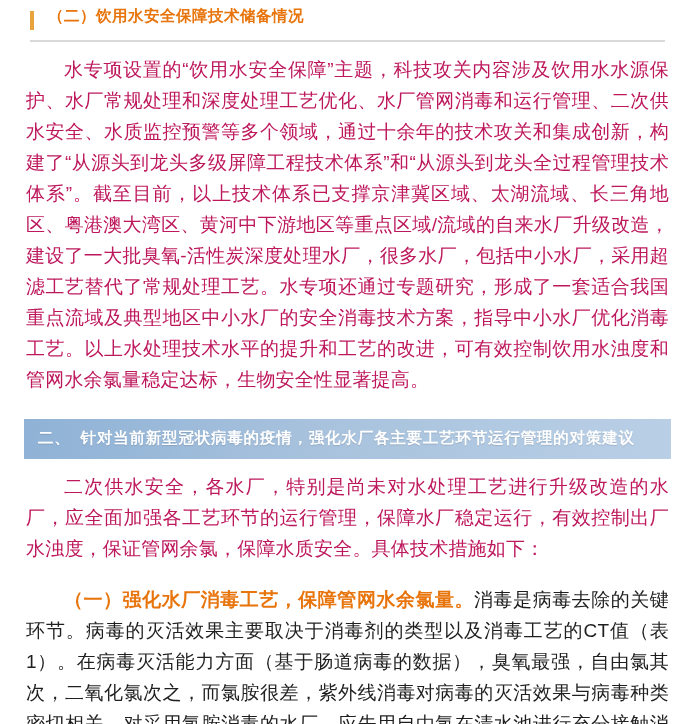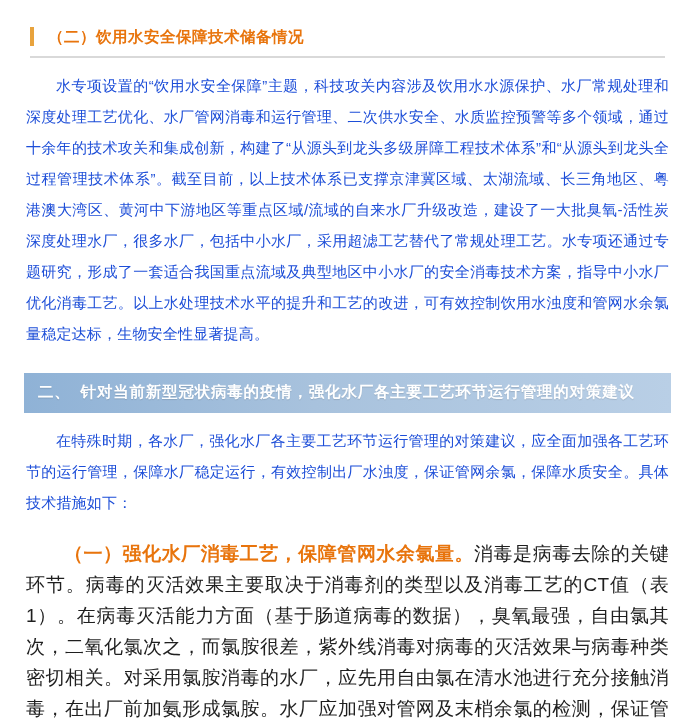--- a/index.html
+++ b/index.html
@@ -18,22 +18,21 @@
     position: relative;
     width: 695px;
     height: 724px;
     box-sizing: border-box;
     padding: 0 22px;
   }
 
   
   .section-head {
     display: flex;
-    align-items: center;
-    margin-top: 22px;
+    margin-top: 6px;
     margin-bottom: 4px;
     padding-left: 26px;
     position: relative;
     height: 30px;
   }
   .section-head .accent {
     position: absolute;
     left: 8px;
     top: 5px;
     width: 4px;
@@ -49,26 +48,26 @@
   .head-underline {
     height: 2px;
     background: #d9d9d9;
     margin: 0 8px 6px 8px;
   }
 
   
   p.para {
     margin: 0 0 0 0;
     padding: 6px 4px 2px 4px;
-    font-size: 15px;
+    font-size: 19px;
     line-height: 31px;
     text-align: justify;
     text-justify: inter-ideograph;
     text-indent: 2em;
-    color: #1d4ed8;
+    color: #be185d;
     letter-spacing: 0.2px;
   }
 
   
   .banner {
     margin: 14px 2px 6px 2px;
     background: linear-gradient(to right, #8fb2d6 0%, #a8c2dd 45%, #b9cfe6 100%);
     color: #ffffff;
     font-weight: bold;
     font-size: 15.5px;
@@ -112,19 +111,19 @@
   <div class="head-underline"></div>
 
   <p class="para">水专项设置的“饮用水安全保障”主题，科技攻关内容涉及饮用水水源保护、水厂常规处理和深度处理工艺优化、水厂管网消毒和运行管理、二次供水安全、水质监控预警等多个领域，通过十余年的技术攻关和集成创新，构建了“从源头到龙头多级屏障工程技术体系”和“从源头到龙头全过程管理技术体系”。截至目前，以上技术体系已支撑京津冀区域、太湖流域、长三角地区、粤港澳大湾区、黄河中下游地区等重点区域/流域的自来水厂升级改造，建设了一大批臭氧-活性炭深度处理水厂，很多水厂，包括中小水厂，采用超滤工艺替代了常规处理工艺。水专项还通过专题研究，形成了一套适合我国重点流域及典型地区中小水厂的安全消毒技术方案，指导中小水厂优化消毒工艺。以上水处理技术水平的提升和工艺的改进，可有效控制饮用水浊度和管网水余氯量稳定达标，生物安全性显著提高。</p>
 
   <div class="spacer-sm"></div>
 
   <div class="banner">
     <span class="num">二、</span><span>针对当前新型冠状病毒的疫情，强化水厂各主要工艺环节运行管理的对策建议</span>
   </div>
 
-  <p class="para">在特殊时期，各水厂，强化水厂各主要工艺环节运行管理的对策建议，应全面加强各工艺环节的运行管理，保障水厂稳定运行，有效控制出厂水浊度，保证管网余氯，保障水质安全。具体技术措施如下：</p>
+  <p class="para">二次供水安全，各水厂，特别是尚未对水处理工艺进行升级改造的水厂，应全面加强各工艺环节的运行管理，保障水厂稳定运行，有效控制出厂水浊度，保证管网余氯，保障水质安全。具体技术措施如下：</p>
 
   <div class="spacer-sm"></div>
 
   <p class="subhead-para"><span class="subhead">（一）强化水厂消毒工艺，保障管网水余氯量。</span><span>消毒是病毒去除的关键环节。病毒的灭活效果主要取决于消毒剂的类型以及消毒工艺的CT值（表1）。在病毒灭活能力方面（基于肠道病毒的数据），臭氧最强，自由氯其次，二氧化氯次之，而氯胺很差，紫外线消毒对病毒的灭活效果与病毒种类密切相关。对采用氯胺消毒的水厂，应先用自由氯在清水池进行充分接触消毒，在出厂前加氨形成氯胺。水厂应加强对管网及末梢余氯的检测，保证管网中的余氯量，有利于保证自来水的生物安全性。</span></p>
 
 </div>
 
 </body></html>

